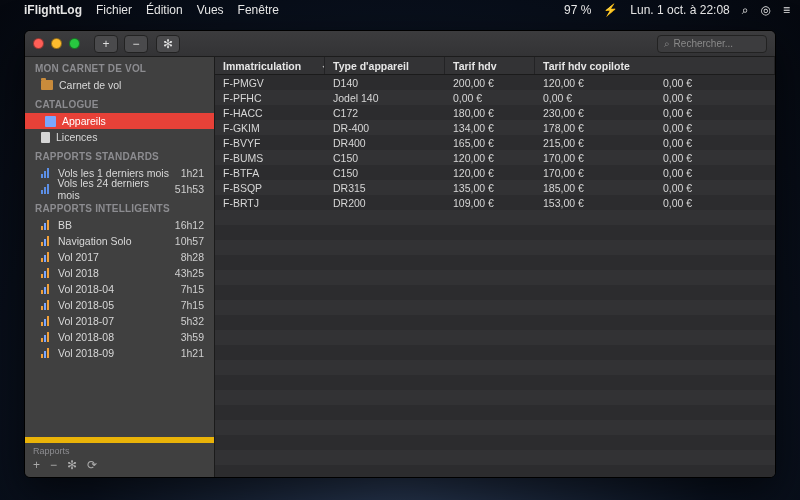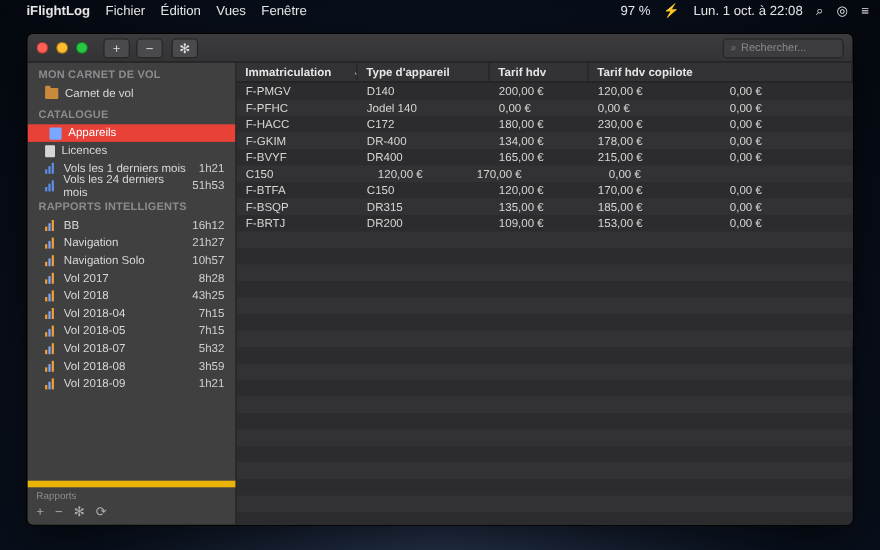--- a/index.html
+++ b/index.html
@@ -114,20 +114,21 @@
           </div>
           <div class="sec-title">CATALOGUE</div>
           <div class="side-item selected">
             <span class="ico ico-cube"></span>
             <span>Appareils</span>
           </div>
           <div class="side-item">
             <span class="ico ico-doc"></span>
             <span>Licences</span>
           </div>
+          <div class="sec-title">RAPPORTS STANDARDS</div>
           <div class="side-item">
             <span class="ico ico-bars blue">
               <b></b>
               <b></b>
               <b></b>
             </span>
             <span>Vols les 1 derniers mois</span>
             <span class="badge">1h21</span>
           </div>
           <div class="side-item">
@@ -141,29 +142,20 @@
           </div>
           <div class="sec-title">RAPPORTS INTELLIGENTS</div>
           <div class="side-item">
             <span class="ico ico-bars">
               <b></b>
               <b></b>
               <b></b>
             </span>
             <span>BB</span>
             <span class="badge">16h12</span>
-          </div>
-          <div class="side-item">
-            <span class="ico ico-bars">
-              <b></b>
-              <b></b>
-              <b></b>
-            </span>
-            <span>Navigation</span>
-            <span class="badge">21h27</span>
           </div>
           <div class="side-item">
             <span class="ico ico-bars">
               <b></b>
               <b></b>
               <b></b>
             </span>
             <span>Navigation Solo</span>
             <span class="badge">10h57</span>
           </div>
@@ -288,20 +280,21 @@
             <div class="td c4">0,00 €</div>
           </div>
           <div class="tr">
             <div class="td c0">F-BVYF</div>
             <div class="td c1">DR400</div>
             <div class="td c2">165,00 €</div>
             <div class="td c3">215,00 €</div>
             <div class="td c4">0,00 €</div>
           </div>
           <div class="tr">
+            <div class="td c0">F-BUMS</div>
             <div class="td c1">C150</div>
             <div class="td c2">120,00 €</div>
             <div class="td c3">170,00 €</div>
             <div class="td c4">0,00 €</div>
           </div>
           <div class="tr">
             <div class="td c0">F-BTFA</div>
             <div class="td c1">C150</div>
             <div class="td c2">120,00 €</div>
             <div class="td c3">170,00 €</div>

